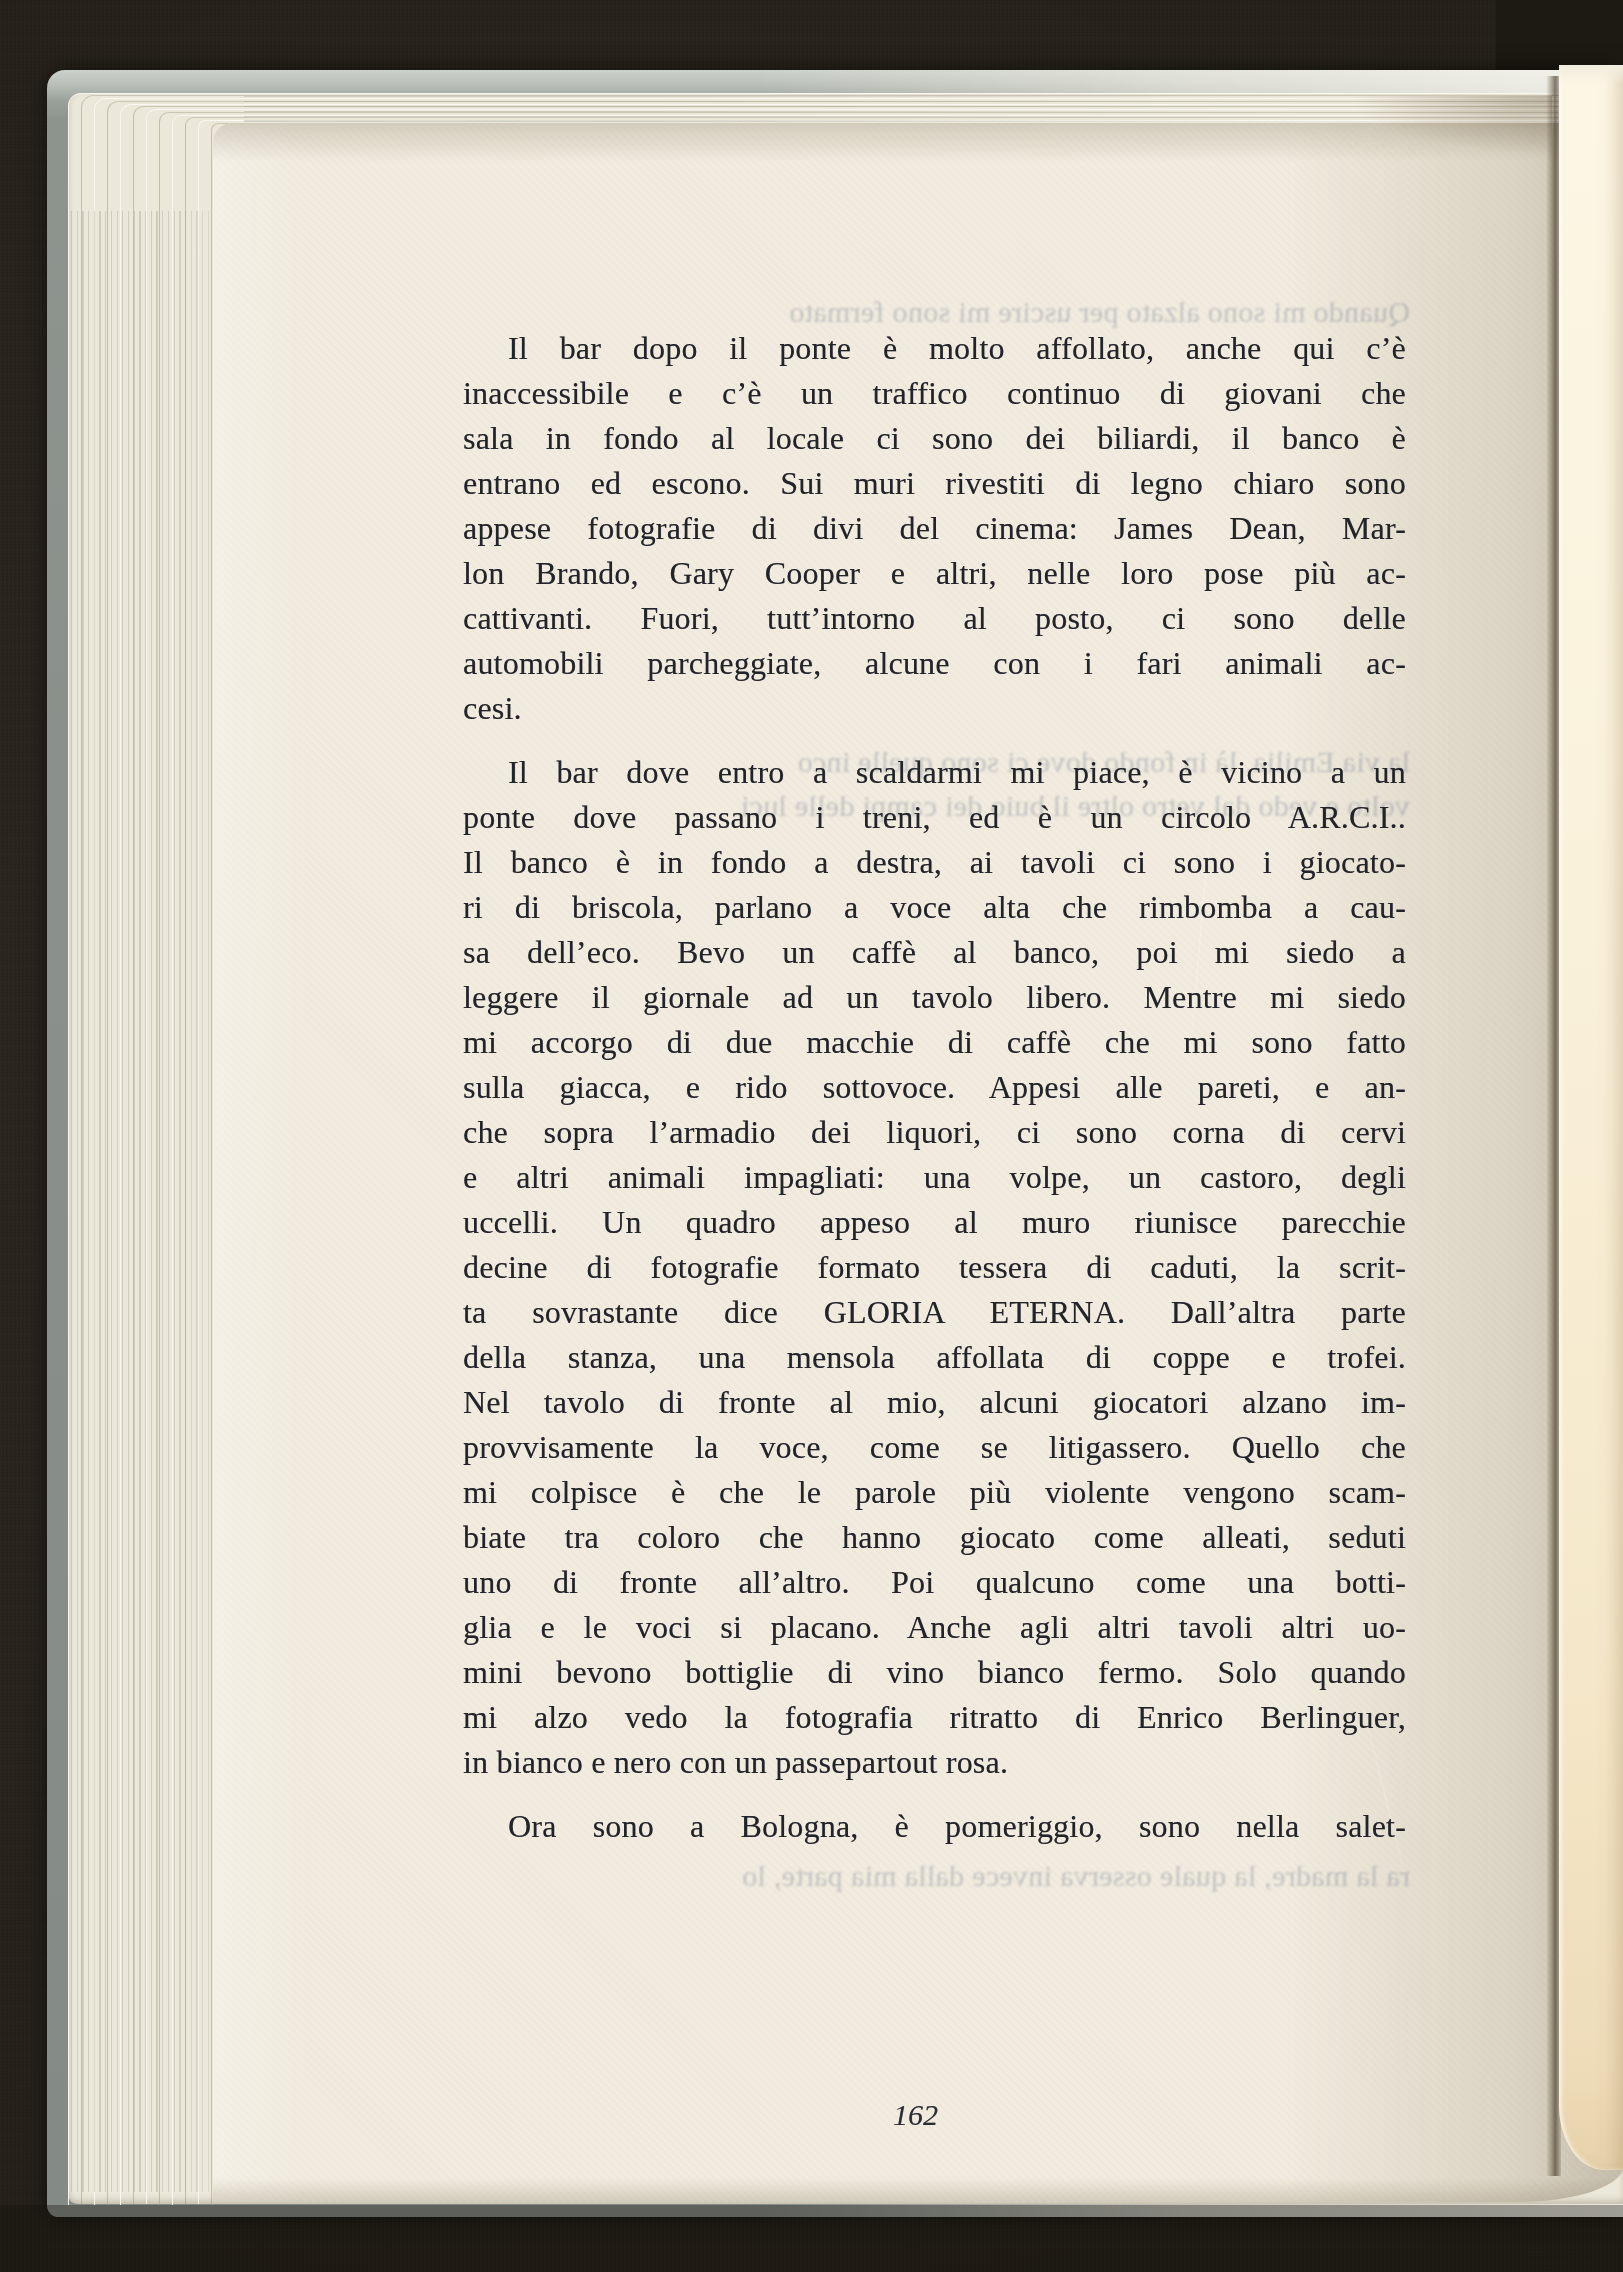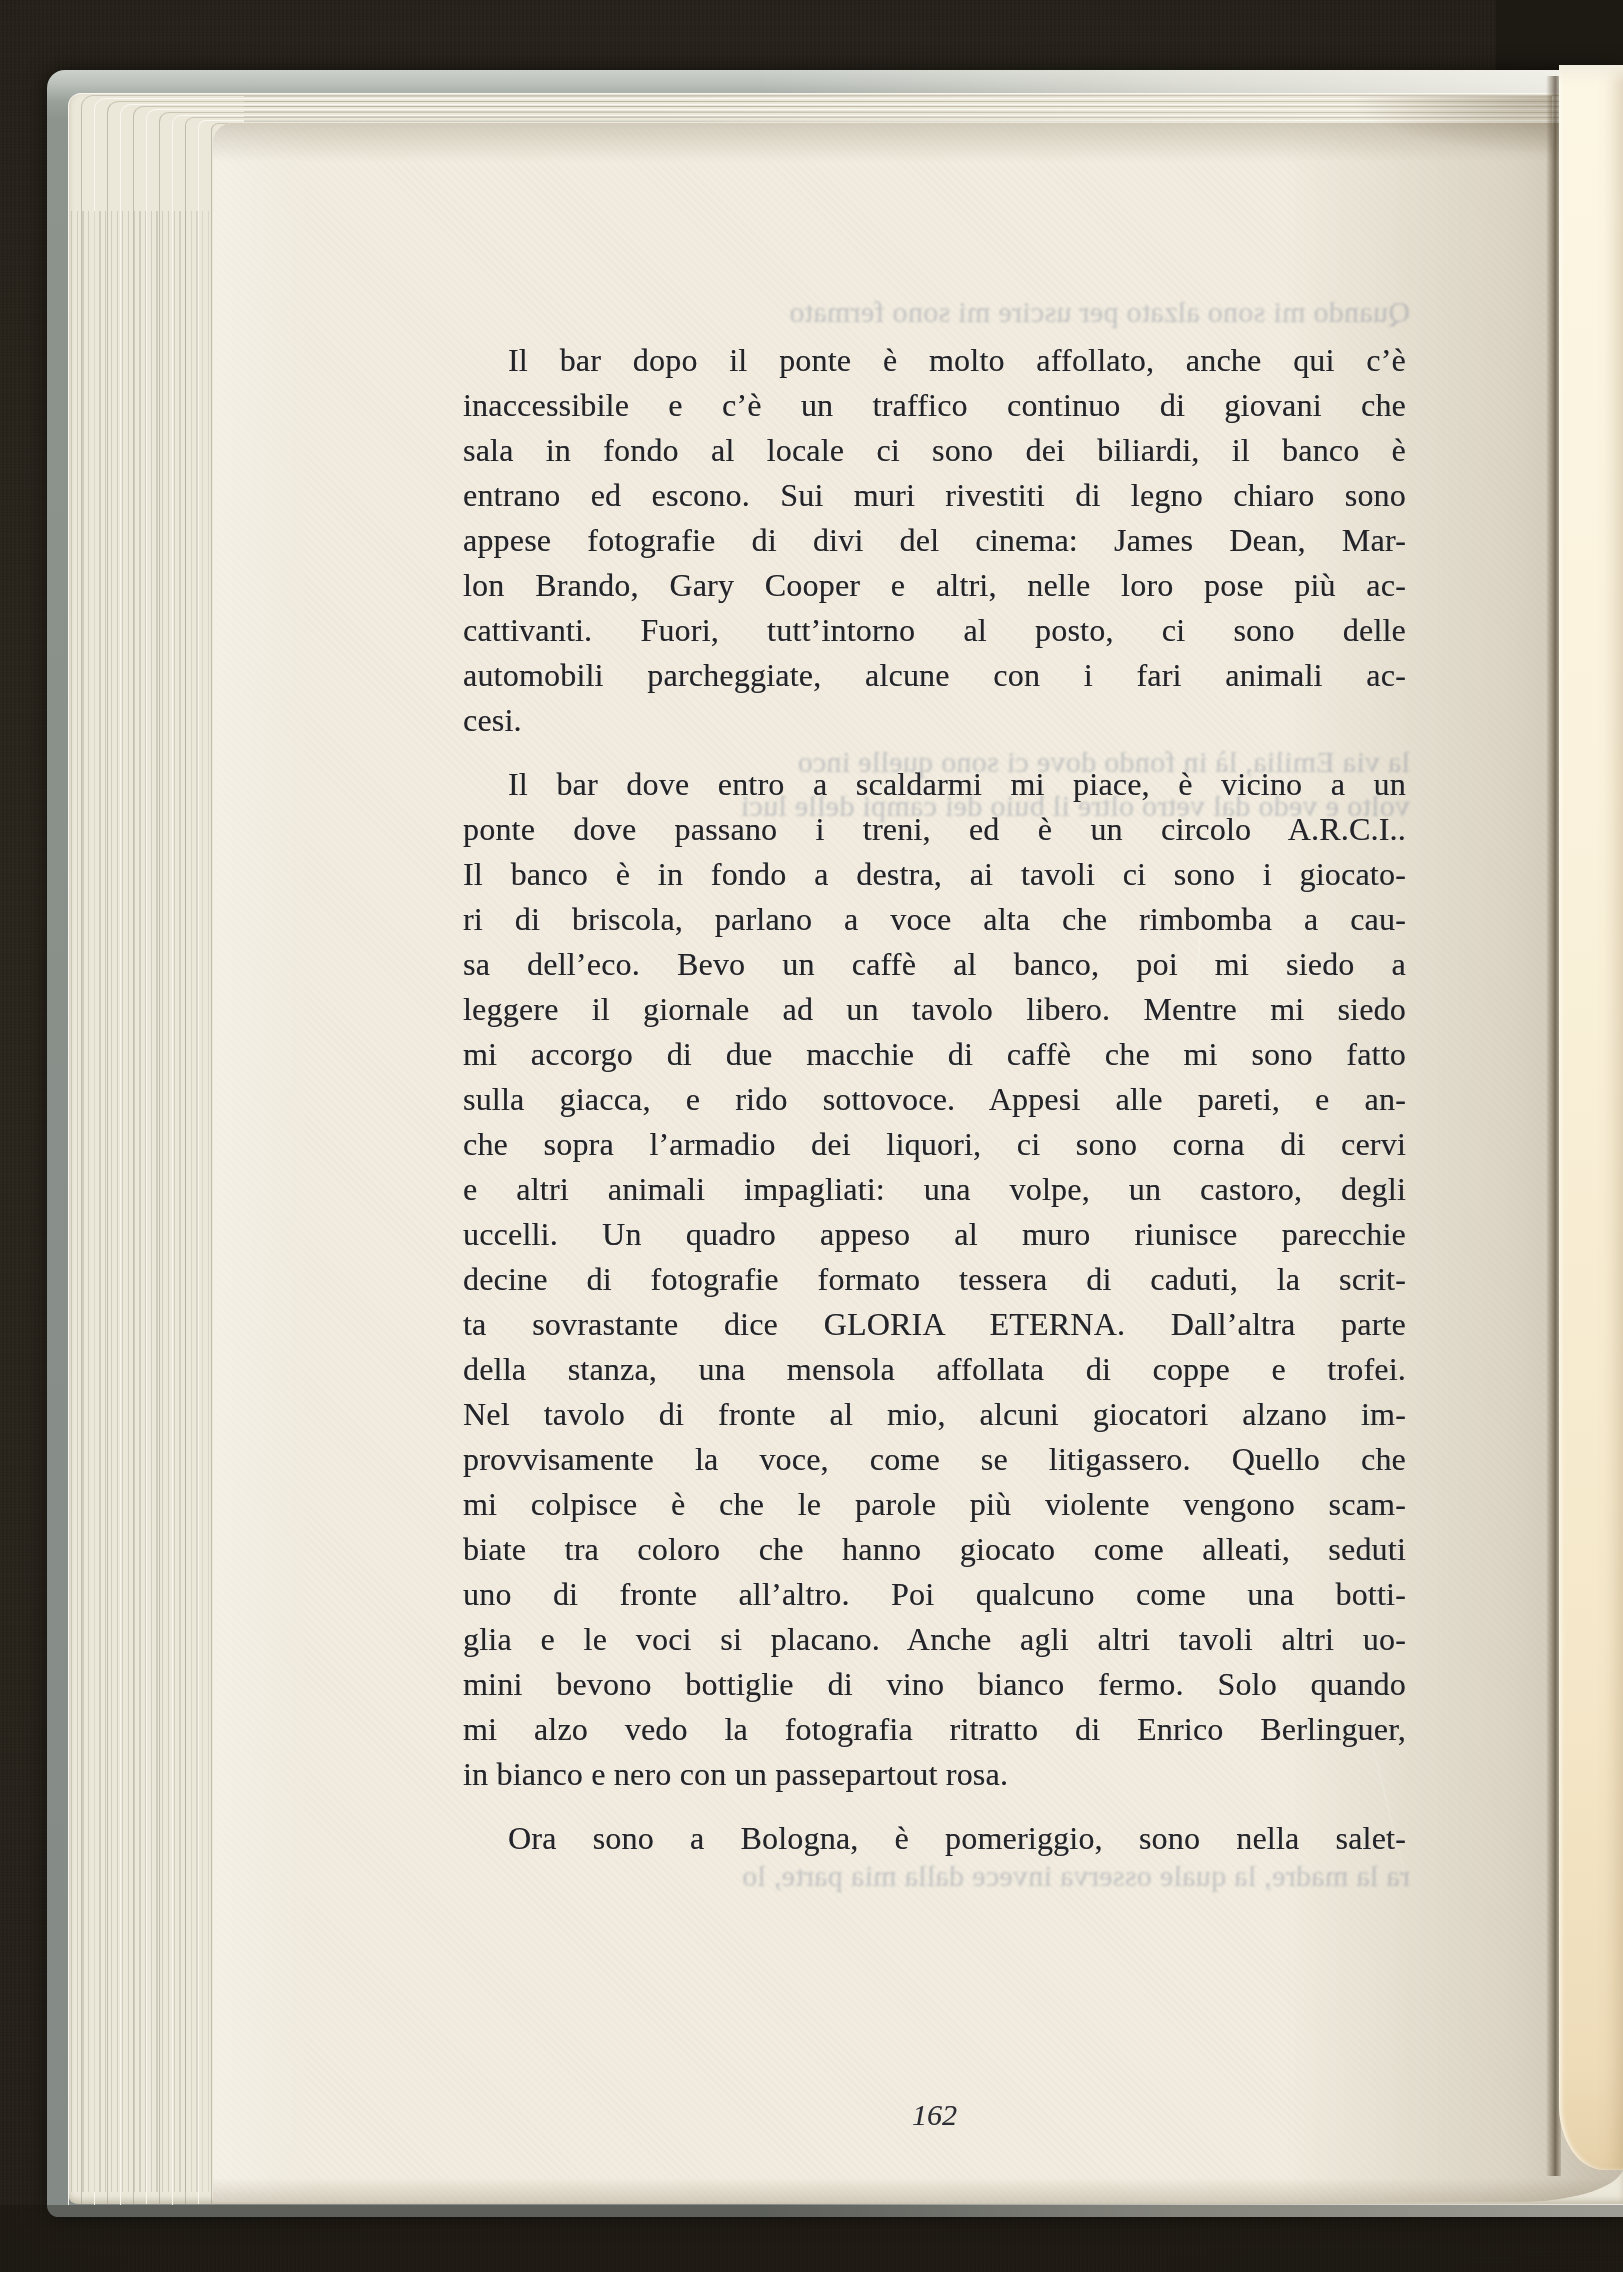--- a/index.html
+++ b/index.html
@@ -62,28 +62,28 @@
   .crease{position:absolute;left:1546px;top:76px;width:14.6px;height:2100px;
     background:linear-gradient(90deg, rgba(82,68,46,0) 0%, rgba(82,68,46,.45) 42%, rgba(58,46,28,.62) 62%, rgba(120,100,70,.22) 100%);}
   .facing-page{position:absolute;left:1559px;top:65px;width:65px;height:2105px;
     background:linear-gradient(180deg,#fcf6e4 0%,#faf2dc 35%,#f5e8ca 75%,#eedcb9 95%,#e6d1a9 100%);
     border-bottom-left-radius:45px 65px;
     box-shadow:inset 3.2px 0 5.7px -1.6px rgba(255,253,245,.95), inset -13px 0 19.5px -8px rgba(150,118,76,.35);}
   .facing-page::before{content:"";position:absolute;left:0;top:0;right:0;height:19.5px;
     background:linear-gradient(180deg,#f2eee0, rgba(242,238,224,0));}
 
   
-  .text-block{position:absolute;left:463px;top:338px;width:943px;
+  .text-block{position:absolute;left:463px;top:326px;width:943px;
     font-size:32px;line-height:45px;letter-spacing:0.2px;color:#23242a;
     text-shadow:0.2px 0.2px 0.4px rgba(30,30,40,.45);}
   .para + .para{margin-top:19px;}
   .line{text-align:justify;text-align-last:justify;white-space:normal;}
   .line.last{text-align-last:left;font-family:Liberation Serif, serif;}
   .para .line:first-child{text-indent:45px;}
-  .page-number{position:absolute;left:463px;top:2098px;width:943px;text-align:center;
+  .page-number{position:absolute;left:444px;top:2098px;width:943px;text-align:center;
     font-style:italic;font-size:30px;color:#2c2d35;text-shadow:0.2px 0.2px 0.4px rgba(30,30,40,.4);}
   .ghost{position:absolute;left:463px;width:947px;transform:scaleX(-1);
     font-size:30px;line-height:36px;color:rgba(92,104,134,.30);
     filter:blur(1px);text-align:left;letter-spacing:0.3px;}
 </style>
 </head>
 <body>
 
 <div class="stage">
 

